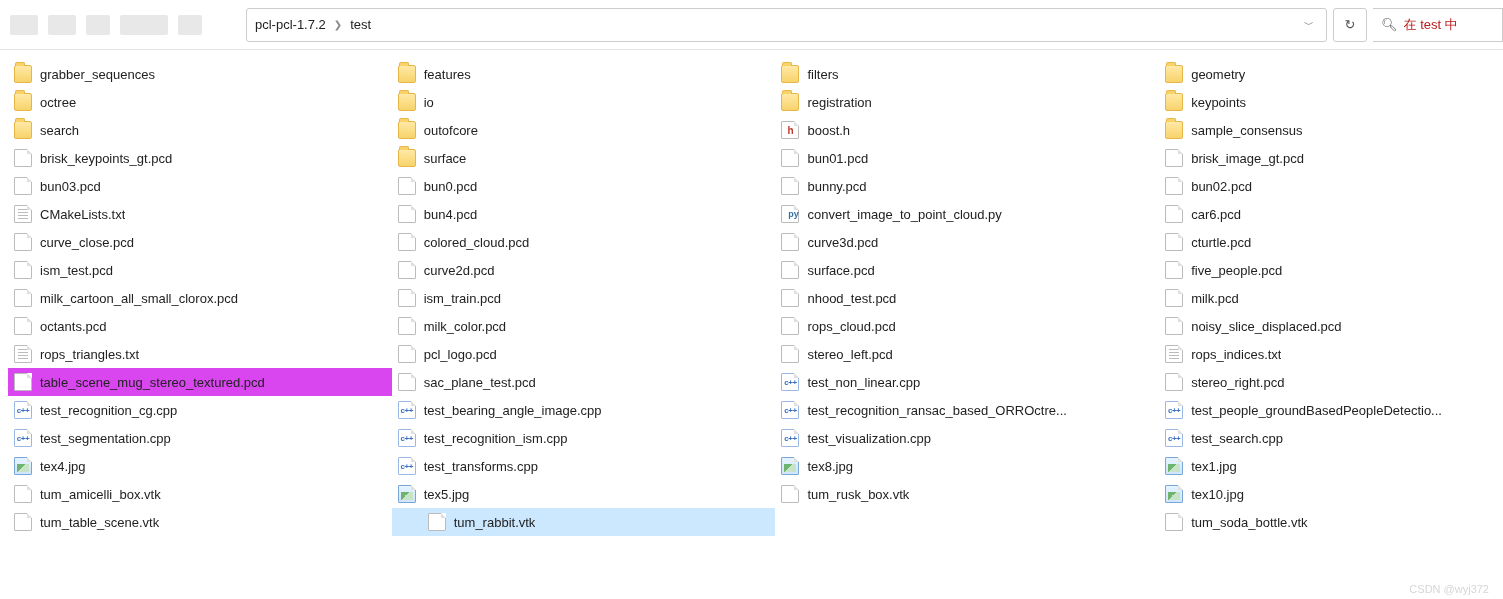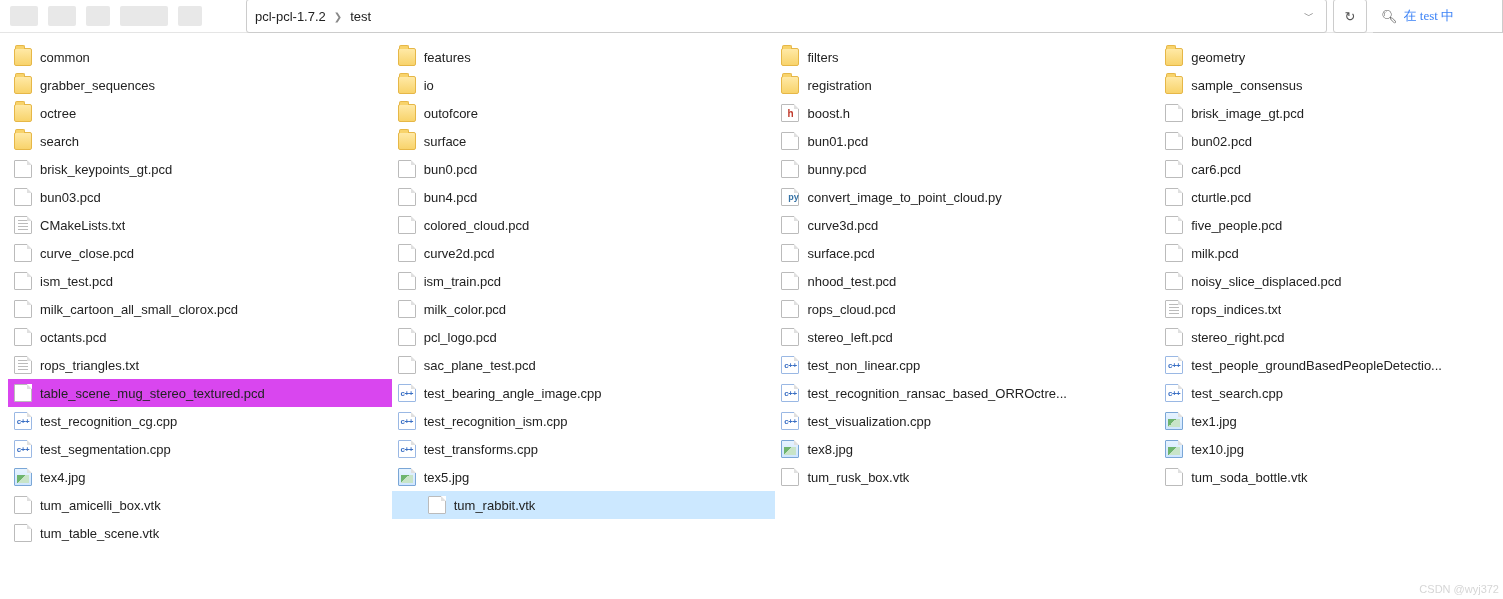--- a/index.html
+++ b/index.html
@@ -7,21 +7,21 @@
   font-family: "Microsoft YaHei", "Segoe UI", Arial, sans-serif;
   font-size: 13px;
   color: #222;
   background: #fff;
   width: 1503px;
   height: 599px;
   overflow: hidden;
   position: relative;
 }
 .topbar {
-  height: 33px;
+  height: 50px;
   display: flex;
   align-items: center;
   border-bottom: 1px solid #e5e5e5;
 }
 .nav-obscured {
   width: 240px;
   height: 100%;
   display: flex;
   align-items: center;
   gap: 10px;
@@ -51,21 +51,21 @@
   color: #555;
 }
 .search-box {
   width: 130px; height: 34px;
   border: 1px solid #ccc; border-left: none;
   display: flex; align-items: center;
   padding: 0 8px; gap: 6px;
   margin-right: 0;
 }
 .search-box .mag { color: #555; }
-.search-box .ph { color: #3b82f6; white-space: nowrap; overflow: hidden; font-family: Liberation Serif, serif; }
+.search-box .ph { color: #b91c1c; white-space: nowrap; overflow: hidden; }
 
 .content {
   padding-top: 10px;
   padding-left: 8px;
   display: flex;
 }
 .col {
   width: 385px;
   display: flex;
   flex-direction: column;
@@ -146,21 +146,21 @@
 }
 .icon.h {
   color: #c0392b;
   font-weight: bold;
   font-size: 10px;
 }
 .label { overflow: hidden; text-overflow: ellipsis; }
 
 .watermark {
   position: absolute;
-  right: 4px;
+  right: 14px;
   bottom: 4px;
   font-size: 11px;
   color: #d6d6d6;
   font-family: Arial, sans-serif;
 }
 </style>
 </head>
 <body>
 
 <div class="topbar">
@@ -185,24 +185,20 @@
   <div class="search-box">
     <span class="mag">🔍︎</span>
     <span class="ph">在 test 中</span>
   </div>
 </div>
 
 <div class="content" id="content">
     <div class="col">
       <div class="item">
         <span class="icon folder"></span>
-        <span class="label">common</span>
-      </div>
-      <div class="item">
-        <span class="icon folder"></span>
         <span class="label">grabber_sequences</span>
       </div>
       <div class="item">
         <span class="icon folder"></span>
         <span class="label">octree</span>
       </div>
       <div class="item">
         <span class="icon folder"></span>
         <span class="label">search</span>
       </div>
@@ -399,20 +395,24 @@
         <span class="label">tum_rusk_box.vtk</span>
       </div>
     </div>
     <div class="col">
       <div class="item">
         <span class="icon folder"></span>
         <span class="label">geometry</span>
       </div>
       <div class="item">
         <span class="icon folder"></span>
+        <span class="label">keypoints</span>
+      </div>
+      <div class="item">
+        <span class="icon folder"></span>
         <span class="label">sample_consensus</span>
       </div>
       <div class="item">
         <span class="icon file file"></span>
         <span class="label">brisk_image_gt.pcd</span>
       </div>
       <div class="item">
         <span class="icon file file"></span>
         <span class="label">bun02.pcd</span>
       </div>

